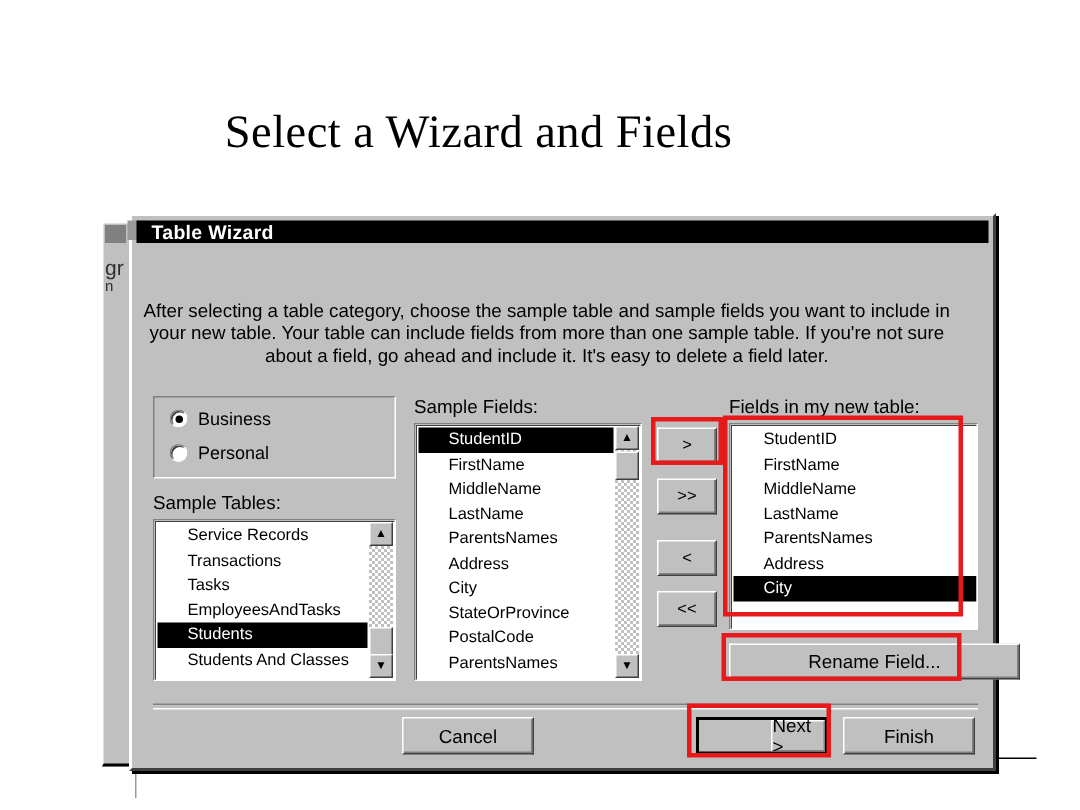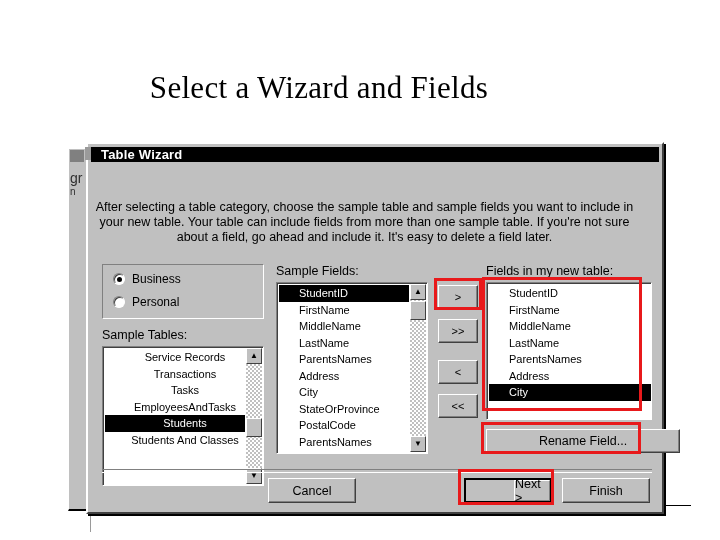--- a/index.html
+++ b/index.html
@@ -212,22 +212,21 @@
   }
   .li.sel {
     background: #000000;
     color: #ffffff;
   }
 
   #listbox-sample-tables {
     left: 14px;
     top: 202px;
     width: 162px;
-    height: 140px;
-    text-align: center;
+    height: 108px;
   }
   #listbox-sample-tables .items { right: 18px; }
 
   #listbox-sample-fields {
     left: 188px;
     top: 138px;
     width: 152px;
     height: 172px;
   }
   #listbox-sample-fields .items { right: 18px; }

